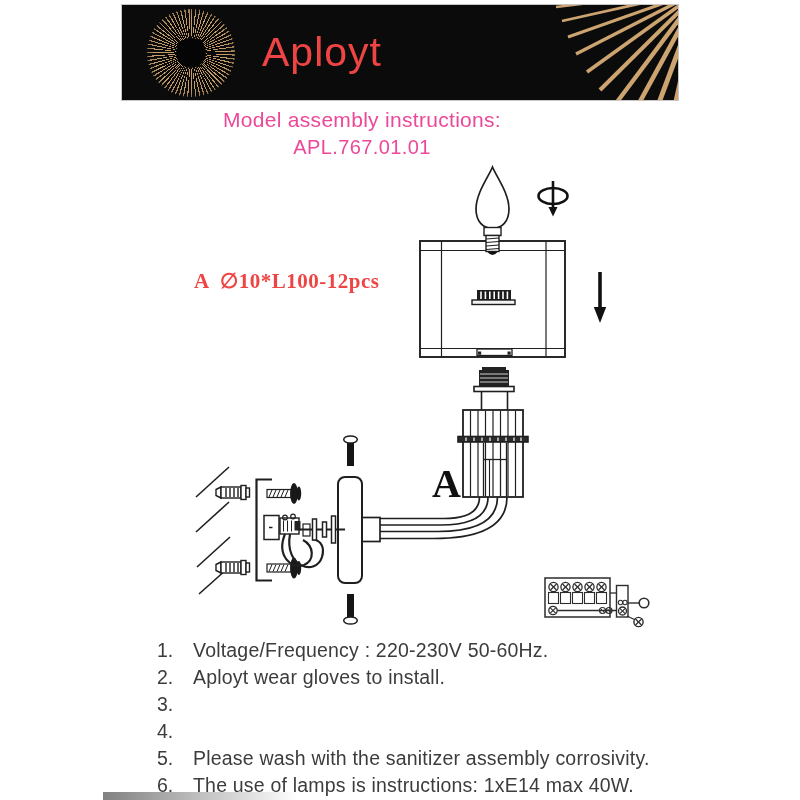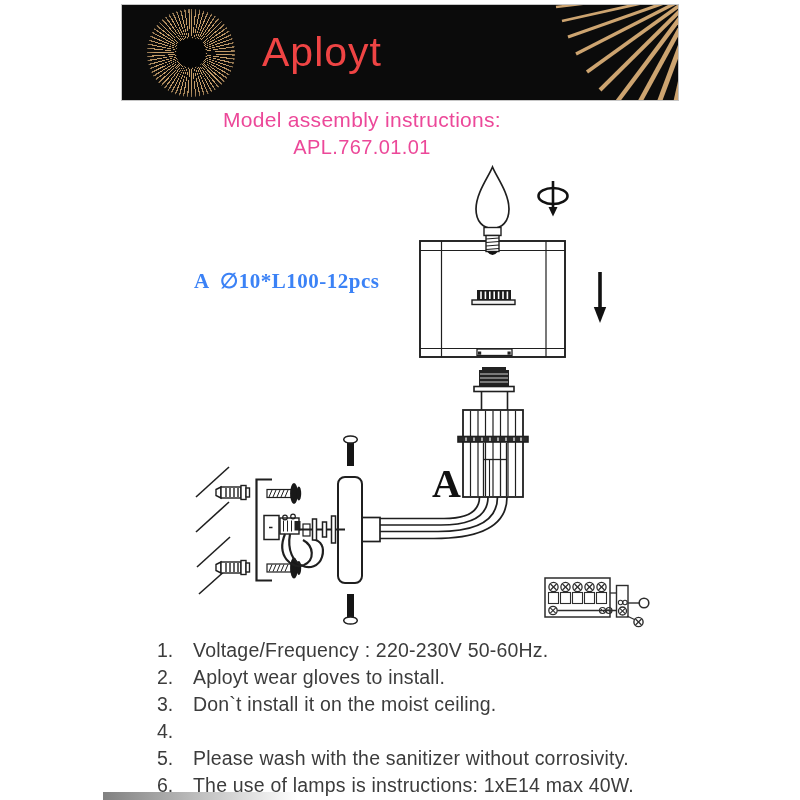--- a/index.html
+++ b/index.html
@@ -20,21 +20,21 @@
          font-weight:300;letter-spacing:1px;}
   .corner-rays{position:absolute;right:0;top:0;width:240px;height:95px;}
 
   
   .title-block{position:absolute;left:0;top:108px;width:724px;text-align:center;color:#ec4899;}
   .title-line1{font-size:21px;letter-spacing:0.3px;}
   .title-line2{font-size:20px;margin-top:4px;letter-spacing:0.4px;}
 
   
   .part-label{position:absolute;left:194px;top:269px;font-family:"Liberation Serif",serif;
-      font-weight:700;font-size:21px;color:#3b82f6;white-space:pre;letter-spacing:0.5px;}
+      font-weight:700;font-size:21px;color:#ef4444;white-space:pre;letter-spacing:0.5px;}
   .assembly-letter{position:absolute;left:432px;top:460px;font-family:"Liberation Serif",serif;
       font-weight:700;font-size:40px;color:#111;}
 
   .diagram{position:absolute;left:0;top:0;}
 
   
   .instructions{position:absolute;left:157px;top:637px;width:520px;color:#3c3c3c;font-size:19.5px;}
   .inst-row{display:flex;line-height:27px;}
   .inst-num{width:36px;flex:none;}
   .inst-text{letter-spacing:0.2px;}
@@ -315,28 +315,27 @@
     <div class="inst-row">
       <span class="inst-num">1.</span>
       <span class="inst-text">Voltage/Frequency : 220-230V 50-60Hz.</span>
     </div>
     <div class="inst-row">
       <span class="inst-num">2.</span>
       <span class="inst-text">Aployt wear gloves to install.</span>
     </div>
     <div class="inst-row">
       <span class="inst-num">3.</span>
-      <span class="inst-text">Don`t install it on the moist ceiling.</span>
     </div>
     <div class="inst-row">
       <span class="inst-num">4.</span>
     </div>
     <div class="inst-row">
       <span class="inst-num">5.</span>
-      <span class="inst-text">Please wash with the sanitizer without corrosivity.</span>
+      <span class="inst-text">Please wash with the sanitizer assembly corrosivity.</span>
     </div>
     <div class="inst-row">
       <span class="inst-num">6.</span>
       <span class="inst-text">The use of lamps is instructions: 1xE14 max 40W.</span>
     </div>
   </div>
 
   <div class="footer-sliver"></div>
 </div>
 

